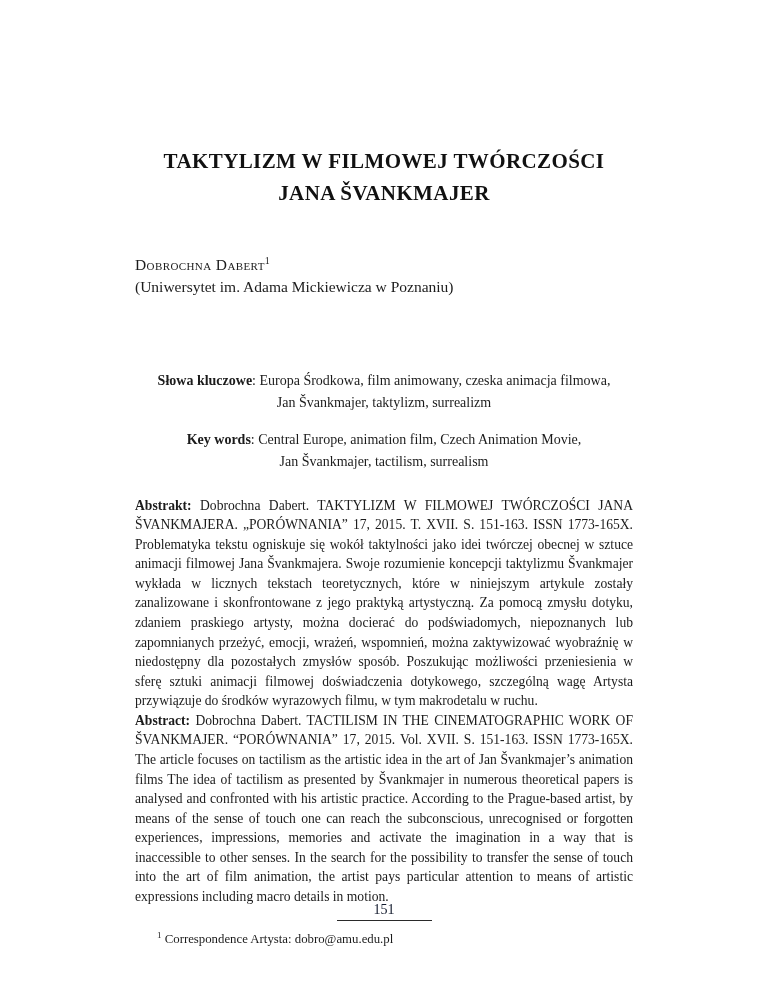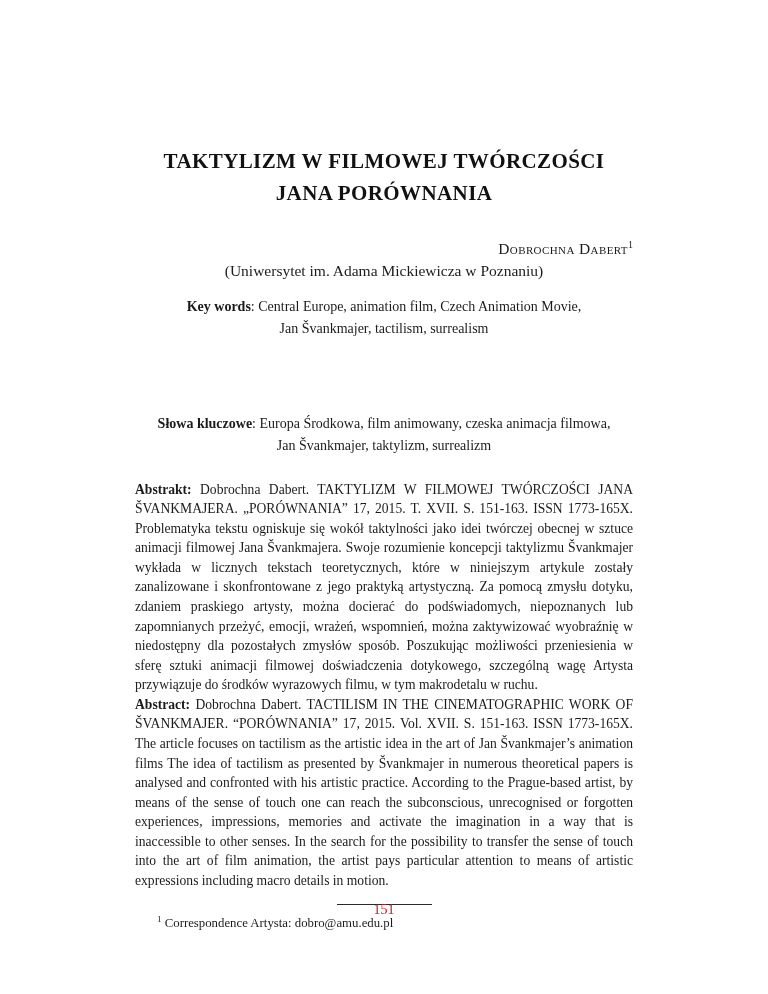--- a/index.html
+++ b/index.html
@@ -22,36 +22,36 @@
   .title {
     margin: 0;
     text-align: center;
     font-size: 21px;
     font-weight: bold;
     letter-spacing: 0.4px;
     line-height: 1.5;
     color: #111;
   }
   .byline {
-    margin-top: 30px;
-    text-align: right;
+    margin-top: 46px;
+    text-align: left;
     font-size: 15.5px;
     line-height: 1.35;
   }
   .author {
     font-variant: small-caps;
     letter-spacing: 0.4px;
   }
   sup.note-ref {
     font-size: 10px;
     vertical-align: super;
     line-height: 0;
   }
   .affiliation {
-    text-align: center;
+    text-align: left;
     font-size: 15.5px;
     margin-top: 2px;
   }
   .keywords {
     margin: 0;
     text-align: center;
     font-size: 14px;
     line-height: 1.55;
   }
   .keywords.pl { margin-top: 74px; }
@@ -80,47 +80,47 @@
     text-indent: 22px;
   }
   .footnote sup { font-size: 9px; }
   .pagenum {
     position: absolute;
     left: 0;
     right: 0;
     bottom: 76px;
     text-align: center;
     font-size: 14px;
-    color: #b91c1c;
+    color: #0f172a;
   }
 </style>
 </head>
 <body>
 
 <div class="page">
 
   <h1 class="title">
     <span>TAKTYLIZM W FILMOWEJ TWÓRCZOŚCI</span><br>
-    <span>JANA PORÓWNANIA</span>
+    <span>JANA ŠVANKMAJER</span>
   </h1>
 
   <div class="byline">
     <span class="author">Dobrochna Dabert</span><sup class="note-ref">1</sup>
   </div>
 
   <div class="affiliation">(Uniwersytet im. Adama Mickiewicza w Poznaniu)</div>
 
+  <p class="keywords pl">
+    <b>Słowa kluczowe</b><span>: Europa Środkowa, film animowany, czeska animacja filmowa,</span><br>
+    <span>Jan Švankmajer, taktylizm, surrealizm</span>
+  </p>
+
   <p class="keywords en">
     <b>Key words</b><span>: Central Europe, animation film, Czech Animation Movie,</span><br>
     <span>Jan Švankmajer, tactilism, surrealism</span>
-  </p>
-
-  <p class="keywords pl">
-    <b>Słowa kluczowe</b><span>: Europa Środkowa, film animowany, czeska animacja filmowa,</span><br>
-    <span>Jan Švankmajer, taktylizm, surrealizm</span>
   </p>
 
   <p class="abstract pl">
     <b>Abstrakt:</b><span> Dobrochna Dabert. TAKTYLIZM W FILMOWEJ TWÓRCZOŚCI JANA ŠVANKMAJERA. „PORÓWNANIA” 17, 2015. T. XVII. S. 151-163. ISSN 1773-165X. Problematyka tekstu ogniskuje się wokół taktylności jako idei twórczej obecnej w sztuce animacji filmowej Jana Švankmajera. Swoje rozumienie koncepcji taktylizmu Švankmajer wykłada w licznych tekstach teoretycznych, które w niniejszym artykule zostały zanalizowane i skonfrontowane z jego praktyką artystyczną. Za pomocą zmysłu dotyku, zdaniem praskiego artysty, można docierać do podświadomych, niepoznanych lub zapomnianych przeżyć, emocji, wrażeń, wspomnień, można zaktywizować wyobraźnię w niedostępny dla pozostałych zmysłów sposób. Poszukując możliwości przeniesienia w sferę sztuki animacji filmowej doświadczenia dotykowego, szczególną wagę Artysta przywiązuje do środków wyrazowych filmu, w tym makrodetalu w ruchu.</span>
   </p>
 
   <p class="abstract en">
     <b>Abstract:</b><span> Dobrochna Dabert. TACTILISM IN THE CINEMATOGRAPHIC WORK OF ŠVANKMAJER. “PORÓWNANIA” 17, 2015. Vol. XVII. S. 151-163. ISSN 1773-165X. The article focuses on tactilism as the artistic idea in the art of Jan Švankmajer’s animation films The idea of tactilism as presented by Švankmajer in numerous theoretical papers is analysed and confronted with his artistic practice. According to the Prague-based artist, by means of the sense of touch one can reach the subconscious, unrecognised or forgotten experiences, impressions, memories and activate the imagination in a way that is inaccessible to other senses. In the search for the possibility to transfer the sense of touch into the art of film animation, the artist pays particular attention to means of artistic expressions including macro details in motion.</span>
   </p>
 

